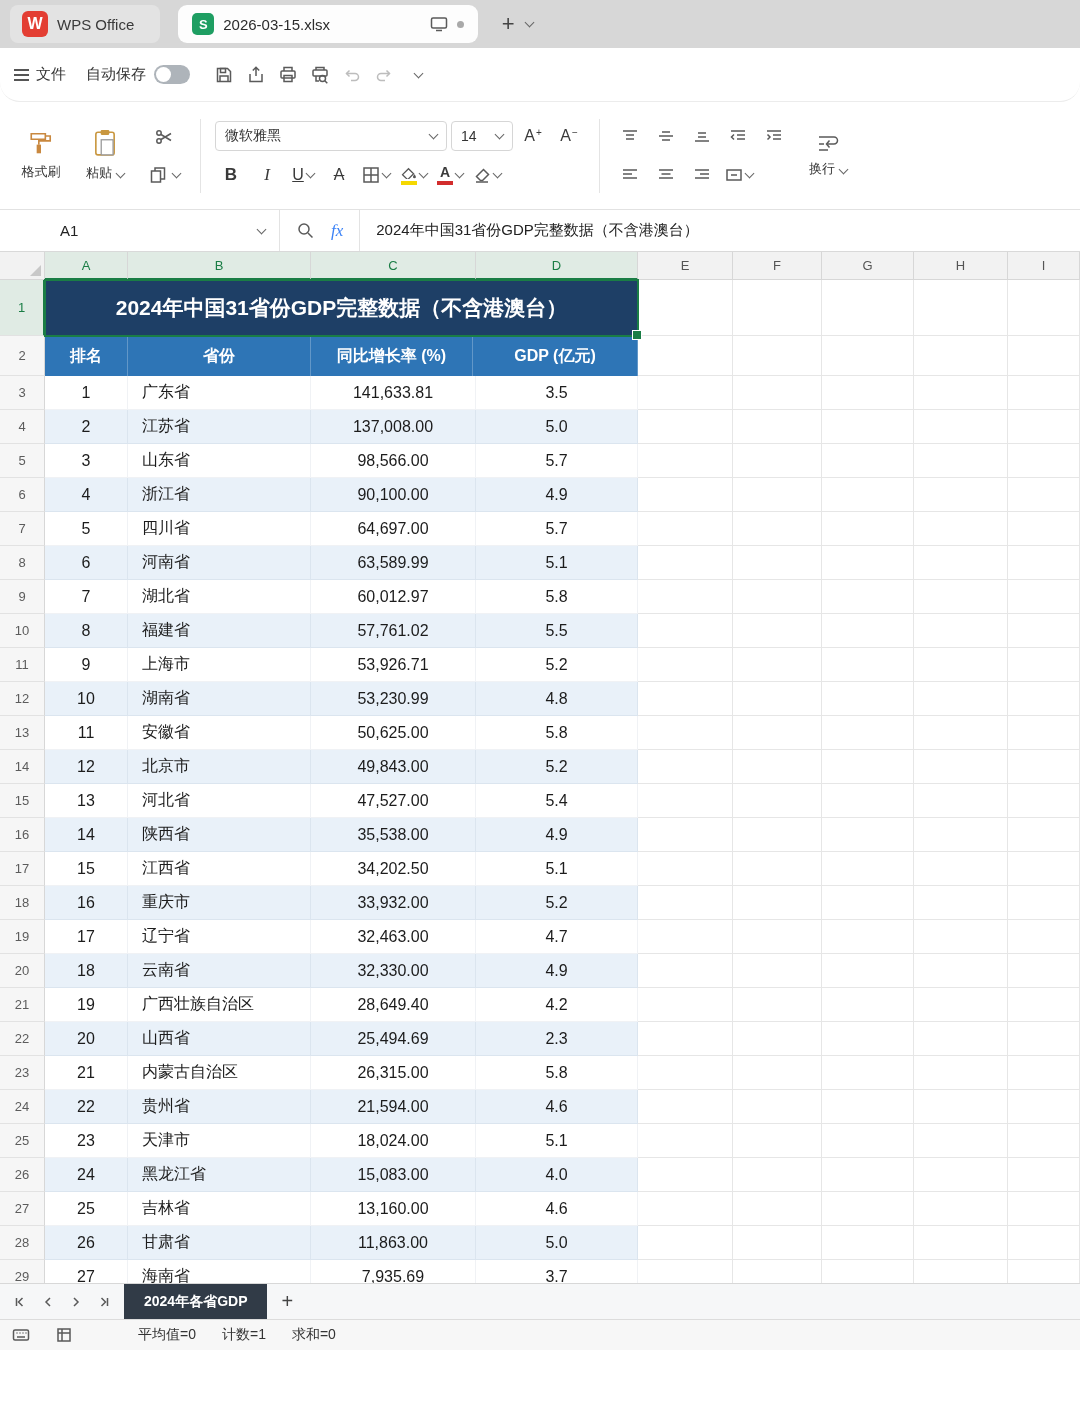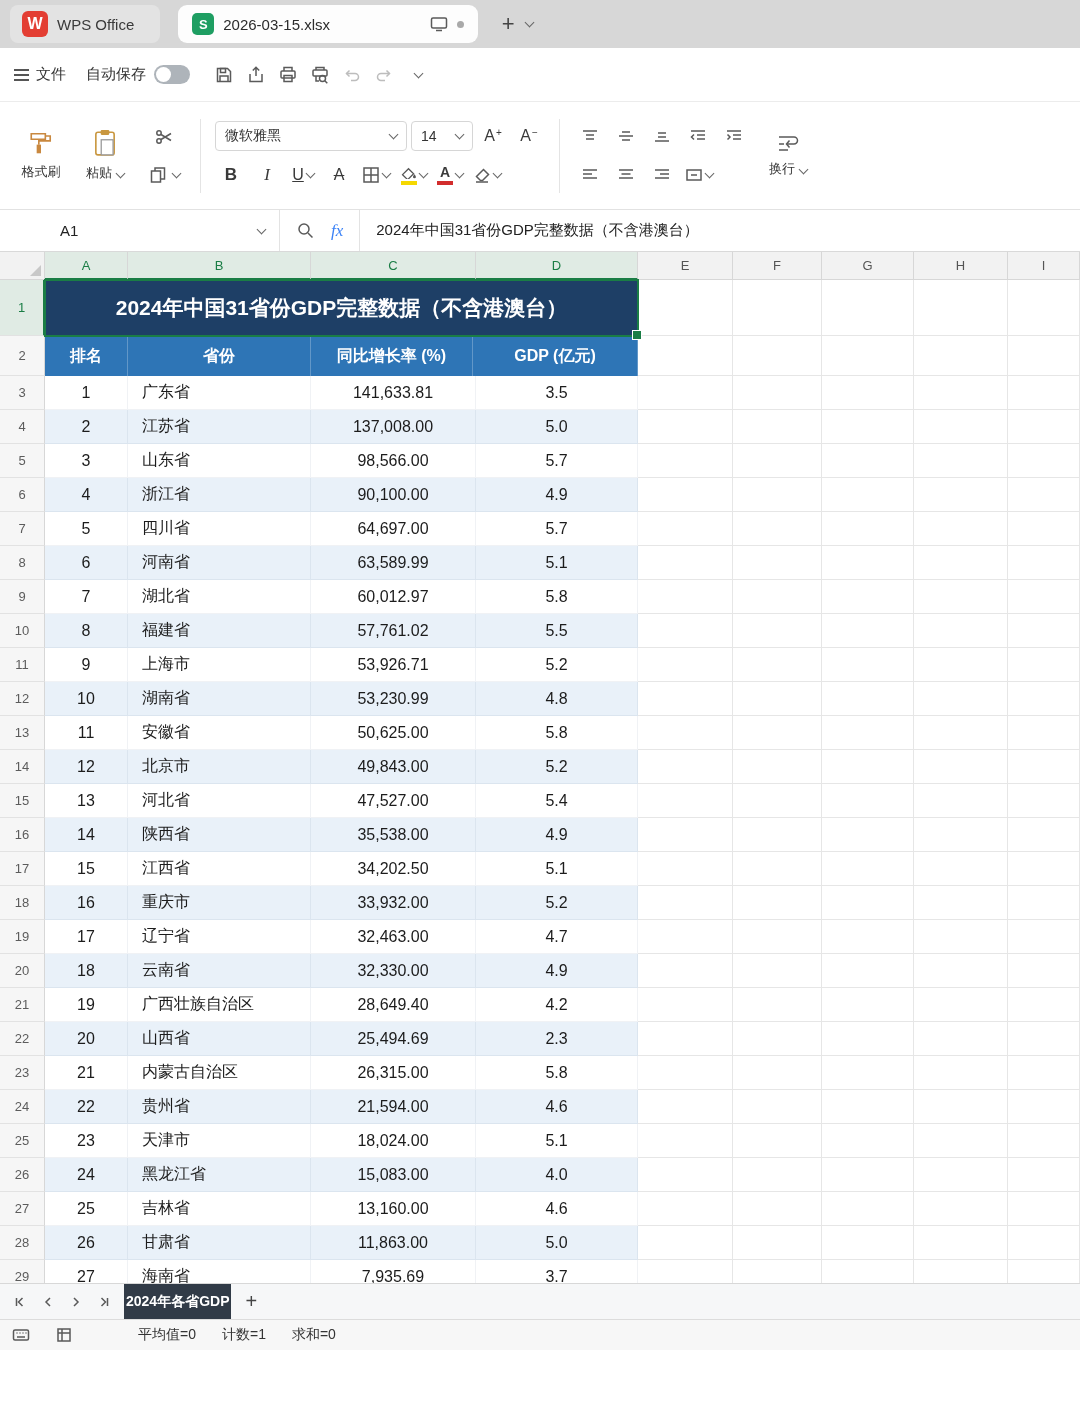--- a/index.html
+++ b/index.html
@@ -15,21 +15,21 @@
   .wps-logo { width: 26px; height: 26px; background: #e33e33; border-radius: 6px; color: #fff; font-weight: bold; font-size: 16px; display: flex; align-items: center; justify-content: center; }
   .brand-name { font-size: 15px; color: #3a3a3a; }
   .doc-tab { display: flex; align-items: center; gap: 9px; background: #fdfdfd; border-radius: 9px; height: 38px; padding: 0 14px; margin-left: 18px; min-width: 300px; }
   .s-logo { width: 22px; height: 22px; background: #1e9e62; border-radius: 5px; color: #fff; font-weight: bold; font-size: 13px; display: flex; align-items: center; justify-content: center; }
   .doc-title { font-size: 15px; color: #2c2c2c; flex: 1; }
   .dot { width: 7px; height: 7px; border-radius: 50%; background: #a9a9a9; }
   .tab-plus { font-size: 22px; color: #444; margin-left: 16px; width: 28px; text-align: center; }
   .tab-chev { margin-left: 4px; }
 
   
-  .menubar { height: 54px; background: #fff; display: flex; align-items: center; padding: 0 14px; border-bottom: 1px solid #ececec; }
+  .menubar { height: 54px; background: #fff; display: flex; align-items: center; padding: 0 14px; border-bottom: 1px solid #ececec; border-radius: 20px; }
   .file-btn { display: flex; align-items: center; gap: 7px; font-size: 15px; color: #333; margin-right: 20px; }
   .hamburger { display: inline-block; width: 15px; }
   .hamburger i { display: block; height: 2px; background: #555; margin: 3px 0; }
   .autosave { display: flex; align-items: center; gap: 8px; font-size: 15px; color: #333; margin-right: 18px; }
   .toggle { width: 36px; height: 19px; border-radius: 10px; background: #aeb4ba; position: relative; }
   .toggle .knob { position: absolute; left: 2px; top: 2px; width: 15px; height: 15px; background: #fff; border-radius: 50%; }
   .mini-btn { width: 32px; height: 32px; display: flex; align-items: center; justify-content: center; border-radius: 4px; }
   .mini-btn.disabled .ic { stroke: #bdbdbd; }
   .ribbon-tabs { margin-left: auto; display: flex; align-items: stretch; height: 100%; }
   .rtab { position: relative; display: flex; align-items: center; padding: 0 23px; font-size: 16px; color: #333; }
@@ -38,21 +38,21 @@
 
   
   .toolbar { height: 108px; background: #fff; border-bottom: 1px solid #e2e2e2; display: flex; align-items: center; padding: 0 12px; gap: 6px; }
   .vsep { width: 1px; height: 74px; background: #e4e4e4; margin: 0 8px; }
   .bigbtn { width: 58px; height: 84px; border-radius: 5px; display: flex; flex-direction: column; align-items: center; justify-content: center; gap: 7px; font-size: 13px; color: #333; }
   .stack { display: flex; flex-direction: column; gap: 8px; margin-left: 2px; }
   .sbtn { width: 44px; height: 30px; display: flex; align-items: center; justify-content: center; border-radius: 4px; }
   .fontgrp { display: flex; flex-direction: column; gap: 9px; }
   .trow { display: flex; align-items: center; gap: 4px; }
   .combo { height: 30px; border: 1px solid #d6d6d6; border-radius: 4px; display: flex; align-items: center; justify-content: space-between; padding: 0 9px; font-size: 14px; color: #333; background: #fff; }
-  .font-combo { width: 192px; }
+  .font-combo { width: 232px; }
   .size-combo { width: 62px; }
   .tbtn { min-width: 32px; height: 30px; display: flex; align-items: center; justify-content: center; border-radius: 4px; font-size: 16px; color: #3a3a3a; padding: 0 3px; }
   .tbtn .chev { margin-left: 3px; }
   .bold-l { font-weight: bold; font-size: 17px; }
   .ital-l { font-style: italic; font-family: "Liberation Serif", serif; font-size: 17px; }
   .und-l { text-decoration: underline; font-size: 16px; }
   .strike-l { text-decoration: line-through; font-size: 16px; }
   .colorbar { position: relative; display: flex; flex-direction: column; align-items: center; line-height: 1; }
   .colorbar .bar { width: 16px; height: 4px; margin-top: 2px; }
   .bar.yellow { background: #f5d800; }
@@ -92,21 +92,21 @@
   .th { background: #2e75b6; color: #fff; font-weight: bold; font-size: 16px; justify-content: center; border-right: 1px solid rgba(255,255,255,0.25); }
   .dv { font-size: 16px; color: #1c1c1c; border-right: 1px solid rgba(40,70,110,0.07); border-bottom: 1px solid rgba(40,70,110,0.07); background: #fff; }
   .drow.alt .dv { background: #e9f1f9; }
   .ctr { justify-content: center; }
   .lft { justify-content: flex-start; padding-left: 14px; }
 
   
   .sheetbar { position: absolute; left: 0; right: 0; bottom: 31px; height: 36px; background: #f6f7f8; border-top: 1px solid #d8d8d8; display: flex; align-items: stretch; z-index: 5; }
   .navbtns { display: flex; align-items: center; padding: 0 8px; gap: 4px; }
   .navbtn { width: 24px; height: 24px; display: flex; align-items: center; justify-content: center; }
-  .sheet-tab { display: flex; align-items: center; padding: 0 2px; background: #313b47; color: #fff; font-size: 14px; font-weight: bold; }
+  .sheet-tab { display: flex; align-items: center; padding: 0 20px; background: #313b47; color: #fff; font-size: 14px; font-weight: bold; }
   .sheet-plus { display: flex; align-items: center; padding: 0 14px; font-size: 20px; color: #444; }
 
   
   .statusbar { position: absolute; left: 0; right: 0; bottom: 0; height: 31px; background: #f7f7f7; border-top: 1px solid #dcdcdc; display: flex; align-items: center; padding: 0 12px; gap: 26px; font-size: 14px; color: #333; z-index: 6; }
   .statusbar .gap { width: 14px; }
 </style>
 </head>
 <body>
 
 <div class="titlebar">

